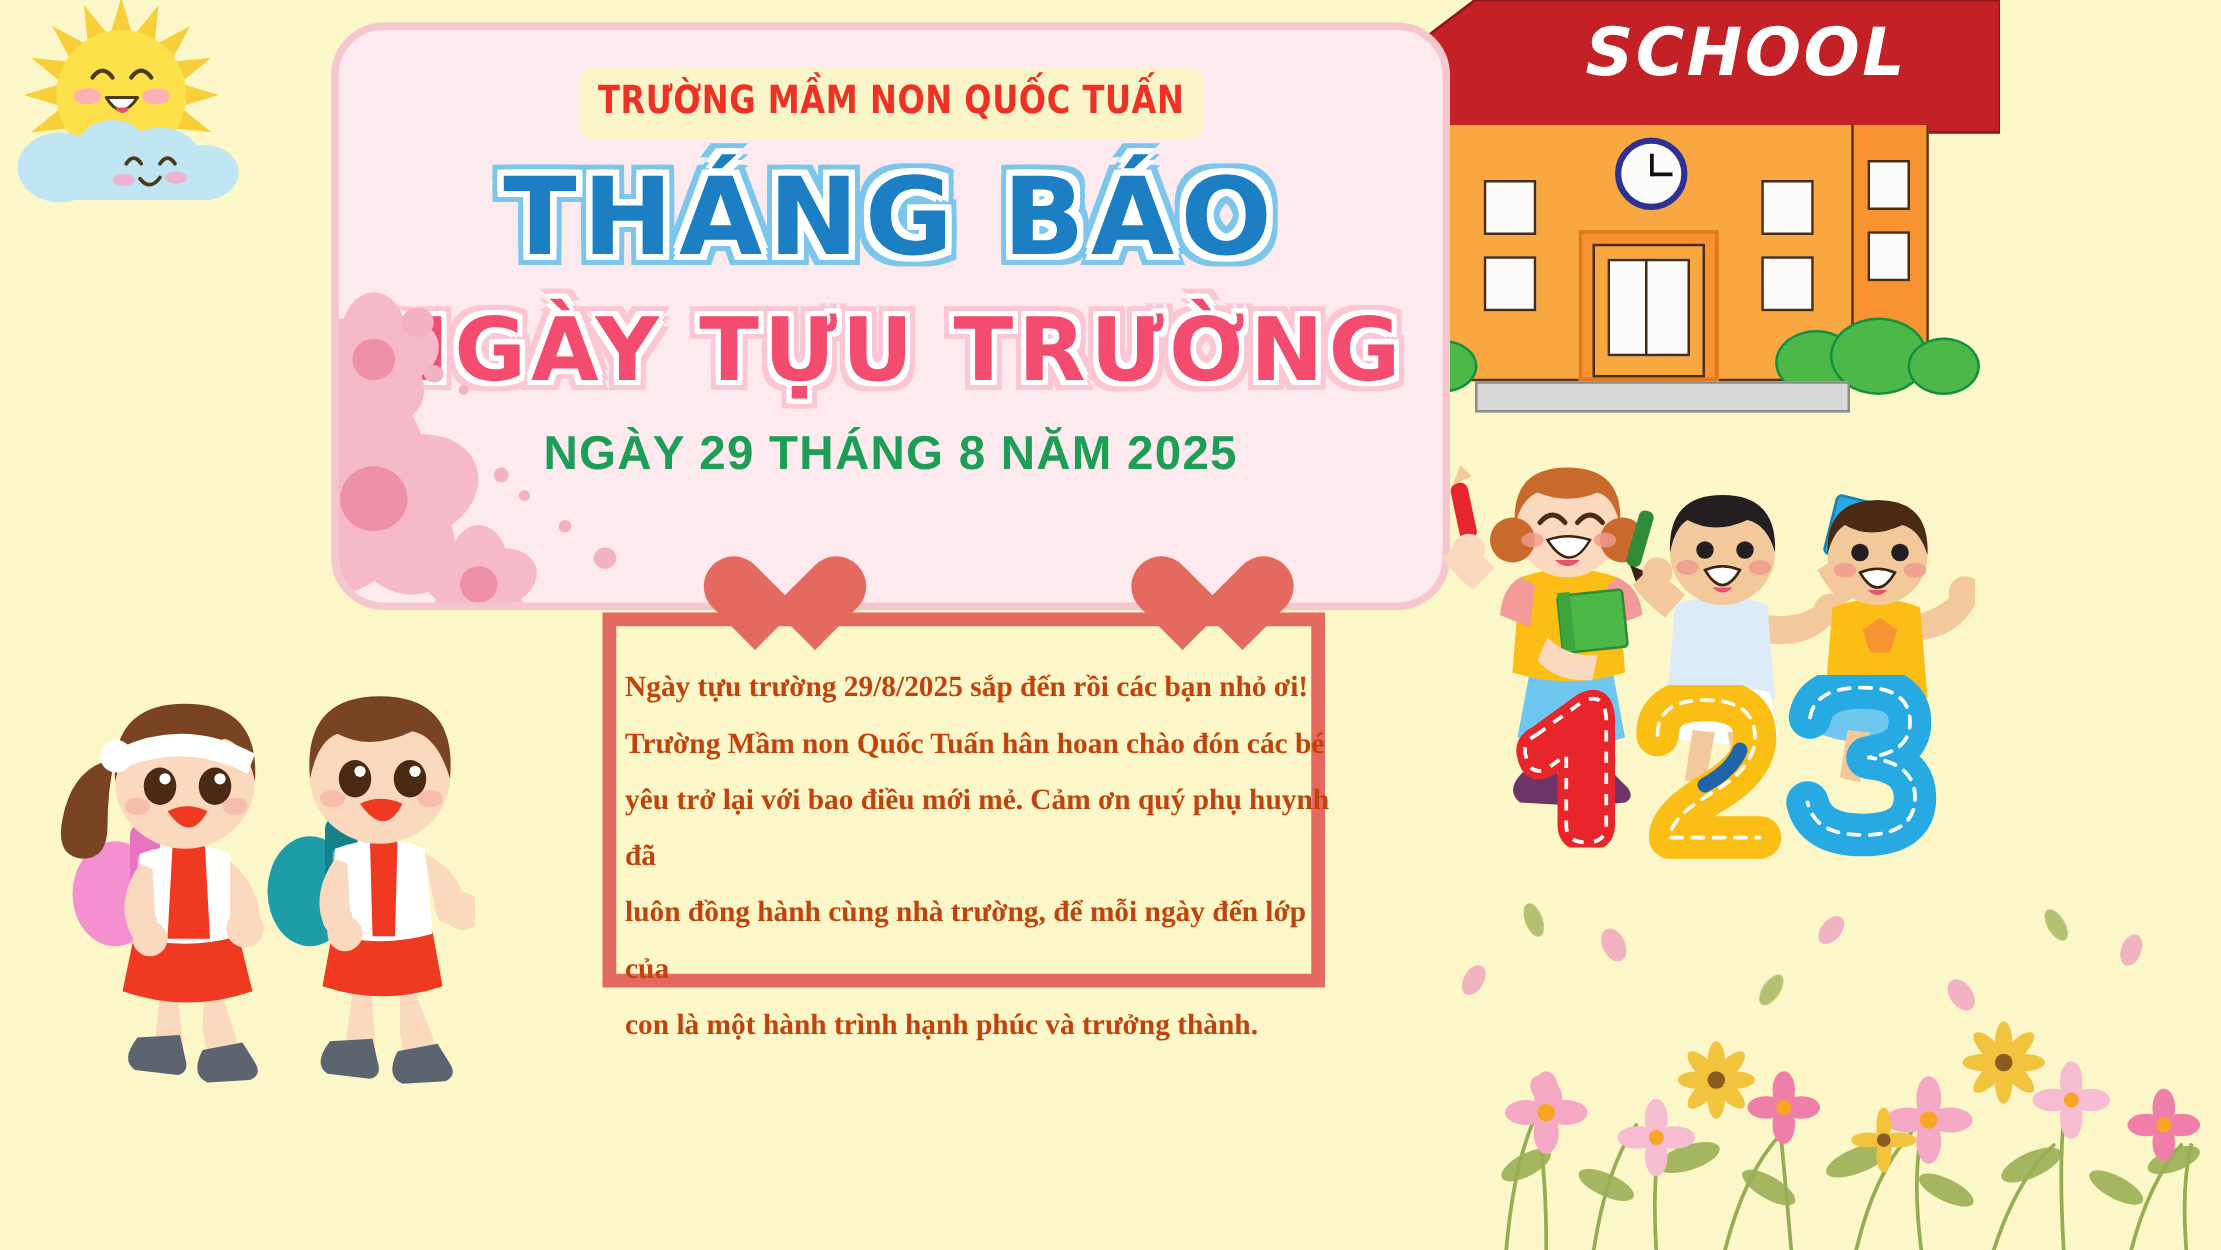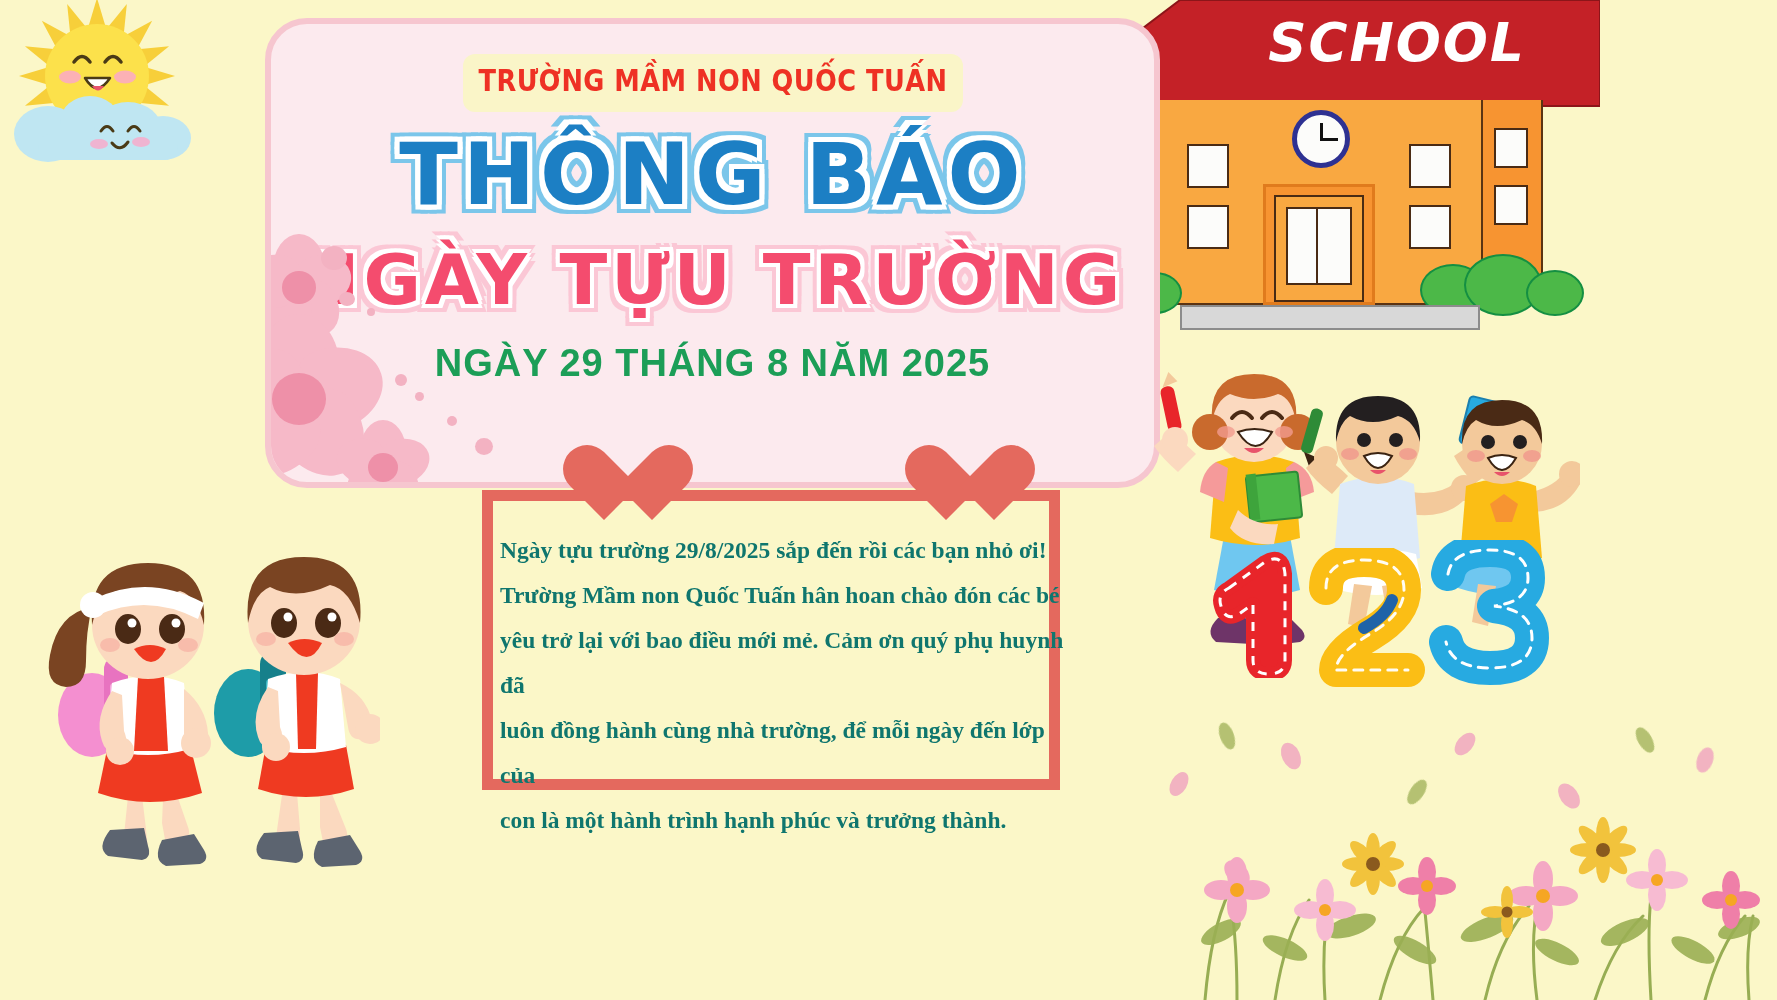--- a/index.html
+++ b/index.html
@@ -184,21 +184,21 @@
     background: transparent;
   }
   .msg-text {
     position: absolute;
     left: 500px; top: 528px;
     width: 570px;
     font-family: "Liberation Serif", serif;
     font-weight: 700;
     font-size: 23.5px;
     line-height: 45px;
-    color: #0f766e;
+    color: #c2410c;
     white-space: pre-line;
   }
   .heart { position: absolute; }
   .heart::before, .heart::after {
     content: ""; position: absolute; top: 0;
     width: 48px; height: 72px;
     background: #E4695E; border-radius: 48px 48px 0 0;
   }
   .heart::before { left: 48px; transform: rotate(-45deg); transform-origin: 0 100%; }
   .heart::after  { left: 48px; transform: rotate(45deg);  transform-origin: 100% 100%; }
@@ -295,21 +295,21 @@
     <div class="bush" style="left:88px; top:272px;width:54px;height:42px;"></div>
     <div class="bush" style="left:380px;top:264px;width:66px;height:52px;"></div>
     <div class="bush" style="left:424px;top:254px;width:78px;height:62px;"></div>
     <div class="bush" style="left:486px;top:270px;width:58px;height:46px;"></div>
   </div>
   <div class="ground-step"></div>
 
   <div class="banner">
     <div class="banner-pill"></div>
     <div class="school-name">TRƯỜNG MẦM NON QUỐC TUẤN</div>
-    <div class="title-thongbao">THÔNG BÁO</div>
+    <div class="title-thongbao">THÁNG BÁO</div>
     <div class="title-ngaytuu">NGÀY TỰU TRƯỜNG</div>
     <div class="banner-date">NGÀY 29 THÁNG 8 NĂM 2025</div>
 
     <div class="sakura" style="left:-28px;top:210px;width:112px;height:108px;">
       <div class="petal" style="transform:rotate(0deg)"></div>
       <div class="petal" style="transform:rotate(72deg)"></div>
       <div class="petal" style="transform:rotate(144deg)"></div>
       <div class="petal" style="transform:rotate(216deg)"></div>
       <div class="petal" style="transform:rotate(288deg)"></div>
       <div class="core"></div>

